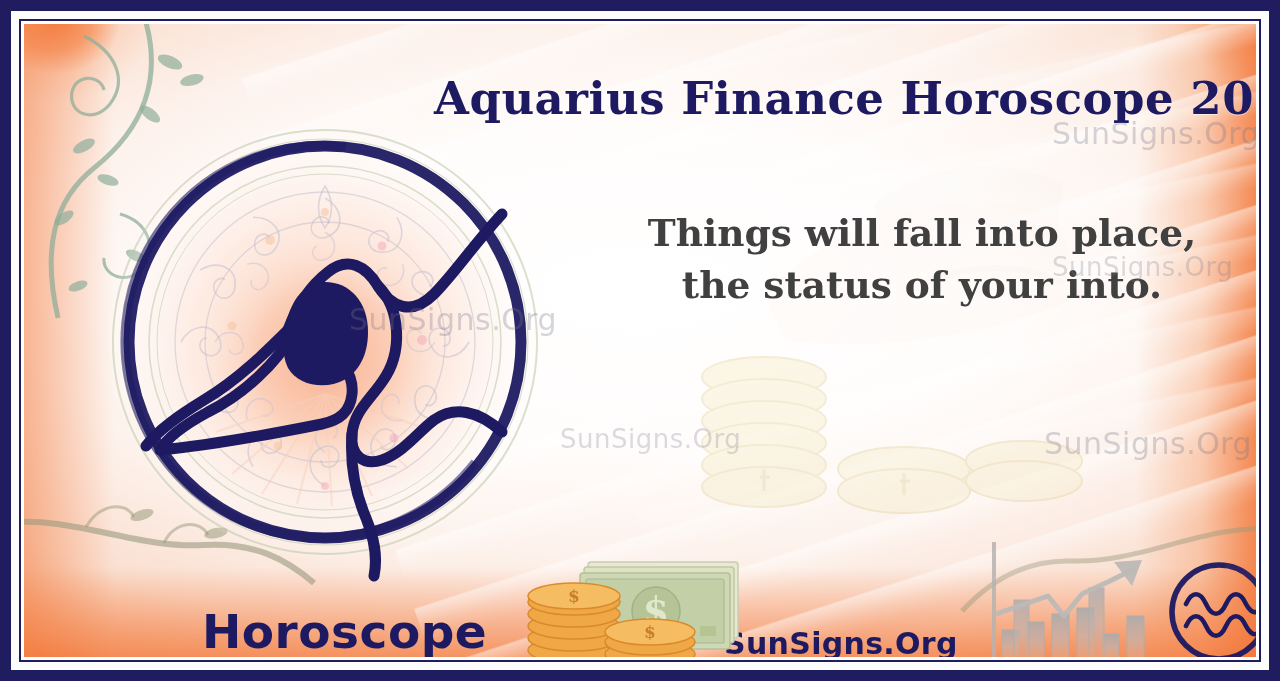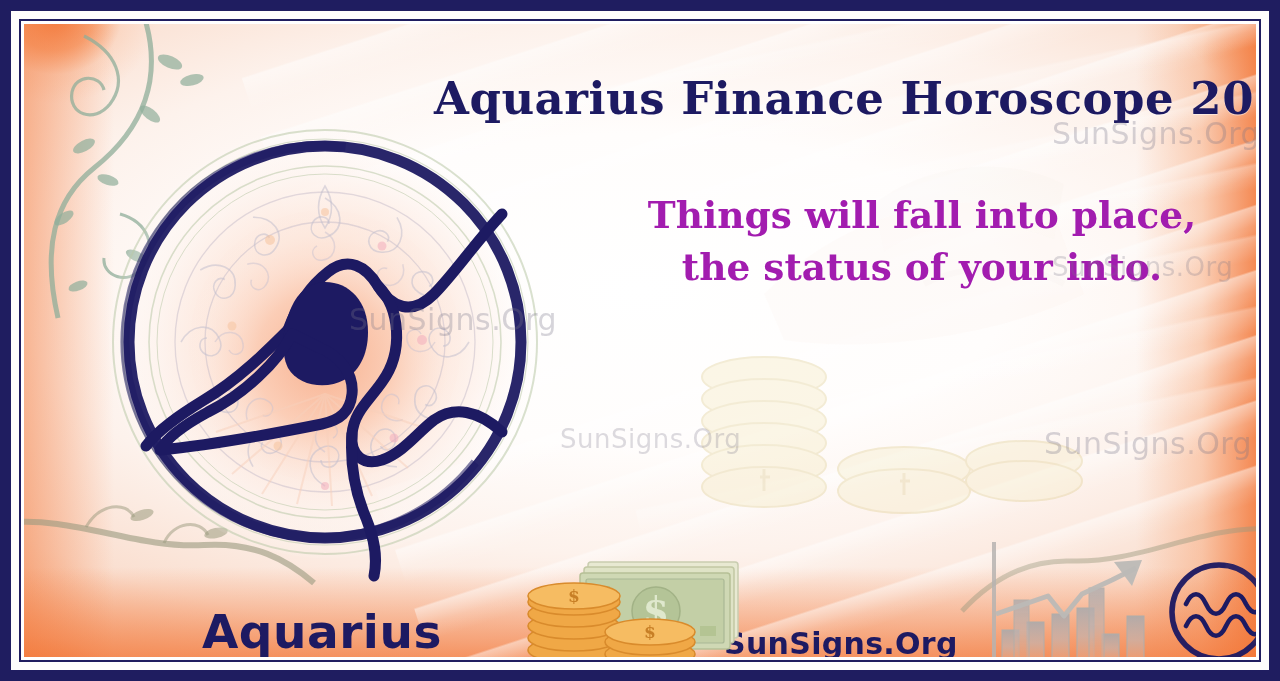--- a/index.html
+++ b/index.html
@@ -109,24 +109,24 @@
     font-family:"DejaVu Serif", serif;
     font-size:45px; font-weight:700; letter-spacing:.5px;
     color:#1d1a62;
     line-height:1.04;
     white-space:nowrap;
     text-shadow:0 1px 0 rgba(255,255,255,.5);
   }
 
   
   #quote{
-    position:absolute; left:560px; top:166px; width:676px;
+    position:absolute; left:560px; top:184px; width:676px;
     font-family:"DejaVu Serif", serif;
     font-size:37.5px; font-weight:700;
-    color:#a21caf;
+    color:#404040;
     line-height:1.38;
     text-align:center;
     text-shadow:0 1px 0 rgba(255,255,255,.45);
   }
 
   
   #signname{
     position:absolute; left:178px; top:580px;
     font-family:"DejaVu Sans", sans-serif;
     font-size:47px; font-weight:700; letter-spacing:.5px;
@@ -401,21 +401,21 @@
       </svg>
     </div>
 
     <div id="title">Aquarius Finance Horoscope 2022</div>
 
     <div id="quote">
       <div>Things will fall into place,</div>
       <div>the status of your into.</div>
     </div>
 
-    <div id="signname">Aquarius</div>
+    <div id="signname">Horoscope</div>
 
     <div id="brand">SunSigns.Org</div>
 
     <div id="money">
       <svg viewBox="0 0 230 110">
 
         <g>
           <rect x="66" y="6" width="150" height="76" rx="3" fill="#e8e9d2" stroke="#c9cdb0" stroke-width="1.5"></rect>
           <rect x="62" y="11" width="150" height="76" rx="3" fill="#dfe3c6" stroke="#c2c8a4" stroke-width="1.5"></rect>
           <rect x="58" y="17" width="150" height="76" rx="3" fill="#cfd8b4" stroke="#b6c096" stroke-width="1.5"></rect>

